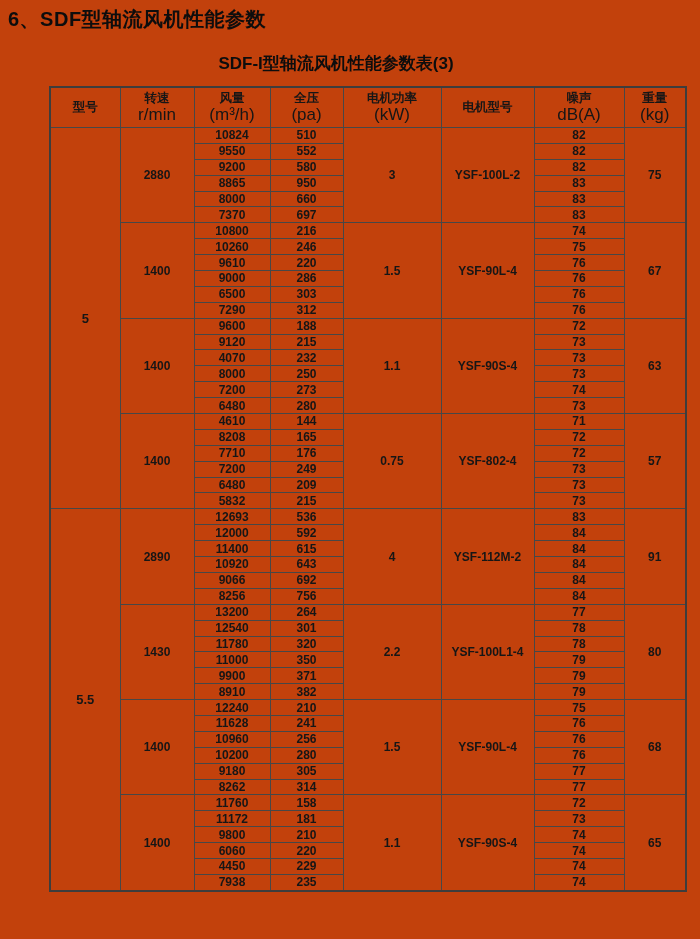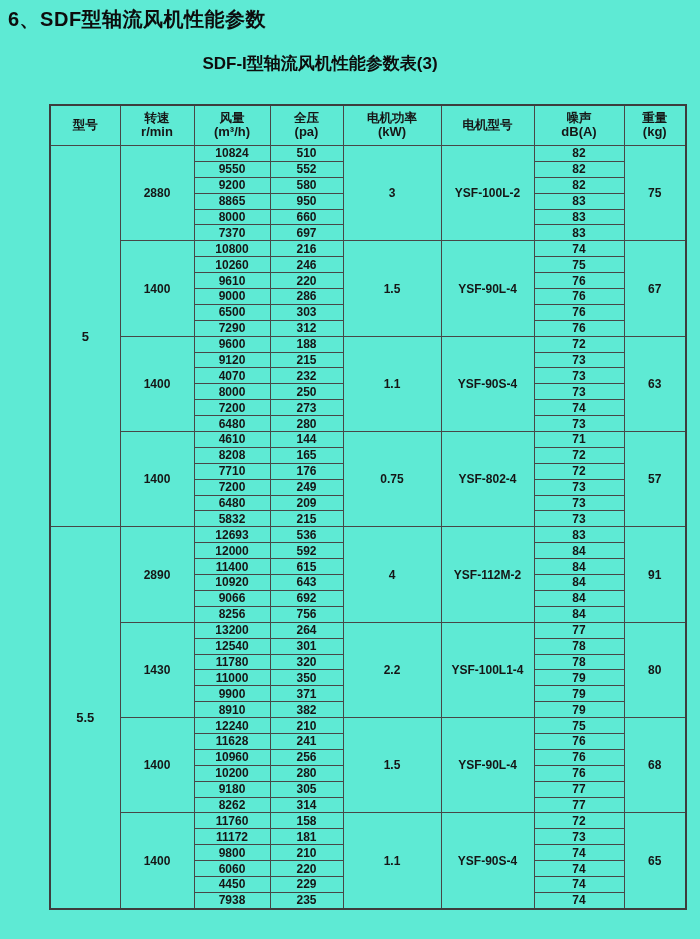--- a/index.html
+++ b/index.html
@@ -9,45 +9,45 @@
     width: 700px;
     height: 939px;
     font-family: "Liberation Sans", sans-serif;
     color: #111;
     overflow: hidden;
   }
   .page {
     position: relative;
     width: 700px;
     height: 939px;
-    background: #5eead4;
+    background: #c2410c;
   }
   .page-title {
     position: absolute;
     left: 8px;
     top: 6px;
     font-size: 20px;
     font-weight: bold;
     letter-spacing: 0.5px;
     color: #0d0d0d;
   }
   .table-title {
     position: absolute;
-    left: 0;
+    left: 16px;
     top: 52px;
     width: 640px;
     text-align: center;
     font-size: 17px;
     font-weight: bold;
     color: #0d0d0d;
   }
   table.perf {
     position: absolute;
     left: 49px;
-    top: 104px;
+    top: 86px;
     width: 636px;
     border-collapse: collapse;
     table-layout: fixed;
     border: 2px solid #3d3d3d;
   }
   table.perf th, table.perf td {
     border: 1.5px solid #474747;
     text-align: center;
     vertical-align: middle;
     padding: 0;
@@ -55,22 +55,22 @@
     color: #161616;
     overflow: hidden;
     white-space: nowrap;
   }
   table.perf thead th {
     height: 39px;
     font-size: 12.5px;
     line-height: 1.15;
   }
   table.perf thead .sub {
-    font-size: 13px;
-    font-weight: bold;
+    font-size: 17px;
+    font-weight: normal;
   }
   table.perf tbody td {
     height: 14.9px;
     font-size: 12px;
     line-height: 1;
   }
   table.perf td.model-cell {
     font-size: 13px;
   }
 </style>

